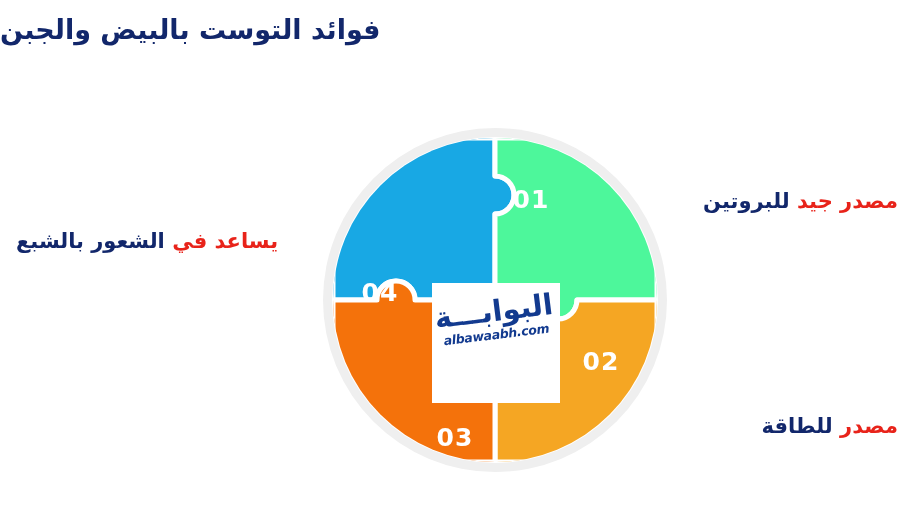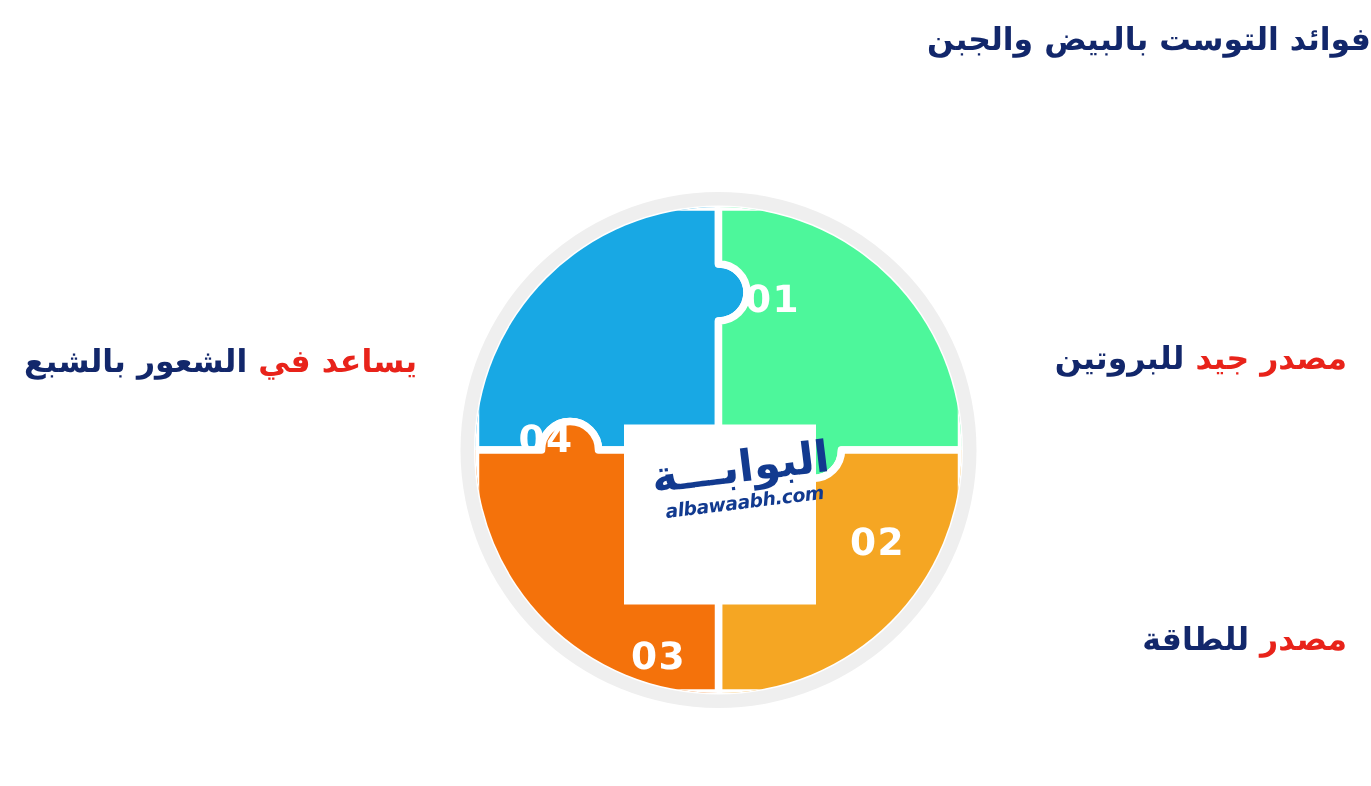--- a/index.html
+++ b/index.html
@@ -19,33 +19,33 @@
     position: absolute;
     inset: 0;
   }
 
   
   .title {
     position: absolute;
     top: 14px;
     left: 0;
     width: 914px;
-    text-align: right;
-    font-size: 21px;
+    text-align: left;
+    font-size: 27px;
     font-weight: bold;
     color: #12276b;
     direction: rtl;
     letter-spacing: 0px;
     white-space: nowrap;
   }
 
   
   .puzzle-wrap {
     position: absolute;
-    left: 304px;
+    left: 320px;
     top: 128px;
     width: 350px;
     height: 350px;
   }
   .puzzle-svg {
     display: block;
     width: 350px;
     height: 350px;
   }
   .piece-number {
@@ -97,21 +97,21 @@
     font-weight: bold;
     color: #12276b;
     line-height: 1.5;
     white-space: nowrap;
   }
   .label .hl { color: #e8231a; }
 
   .label-right { text-align: right; }
   .label-left  { text-align: left; }
 
-  #label-01 { right: 16px; top: 186px; margin-top: 38px; }
+  #label-01 { right: 16px; top: 186px; }
   #label-02 { right: 16px; top: 411px; }
   #label-04 { left: 16px;  top: 226px; }
   #label-03 {
     left: 16px;
     top: 416px;
     white-space: normal;
     width: 310px;
     text-align: center;
   }
 </style>

